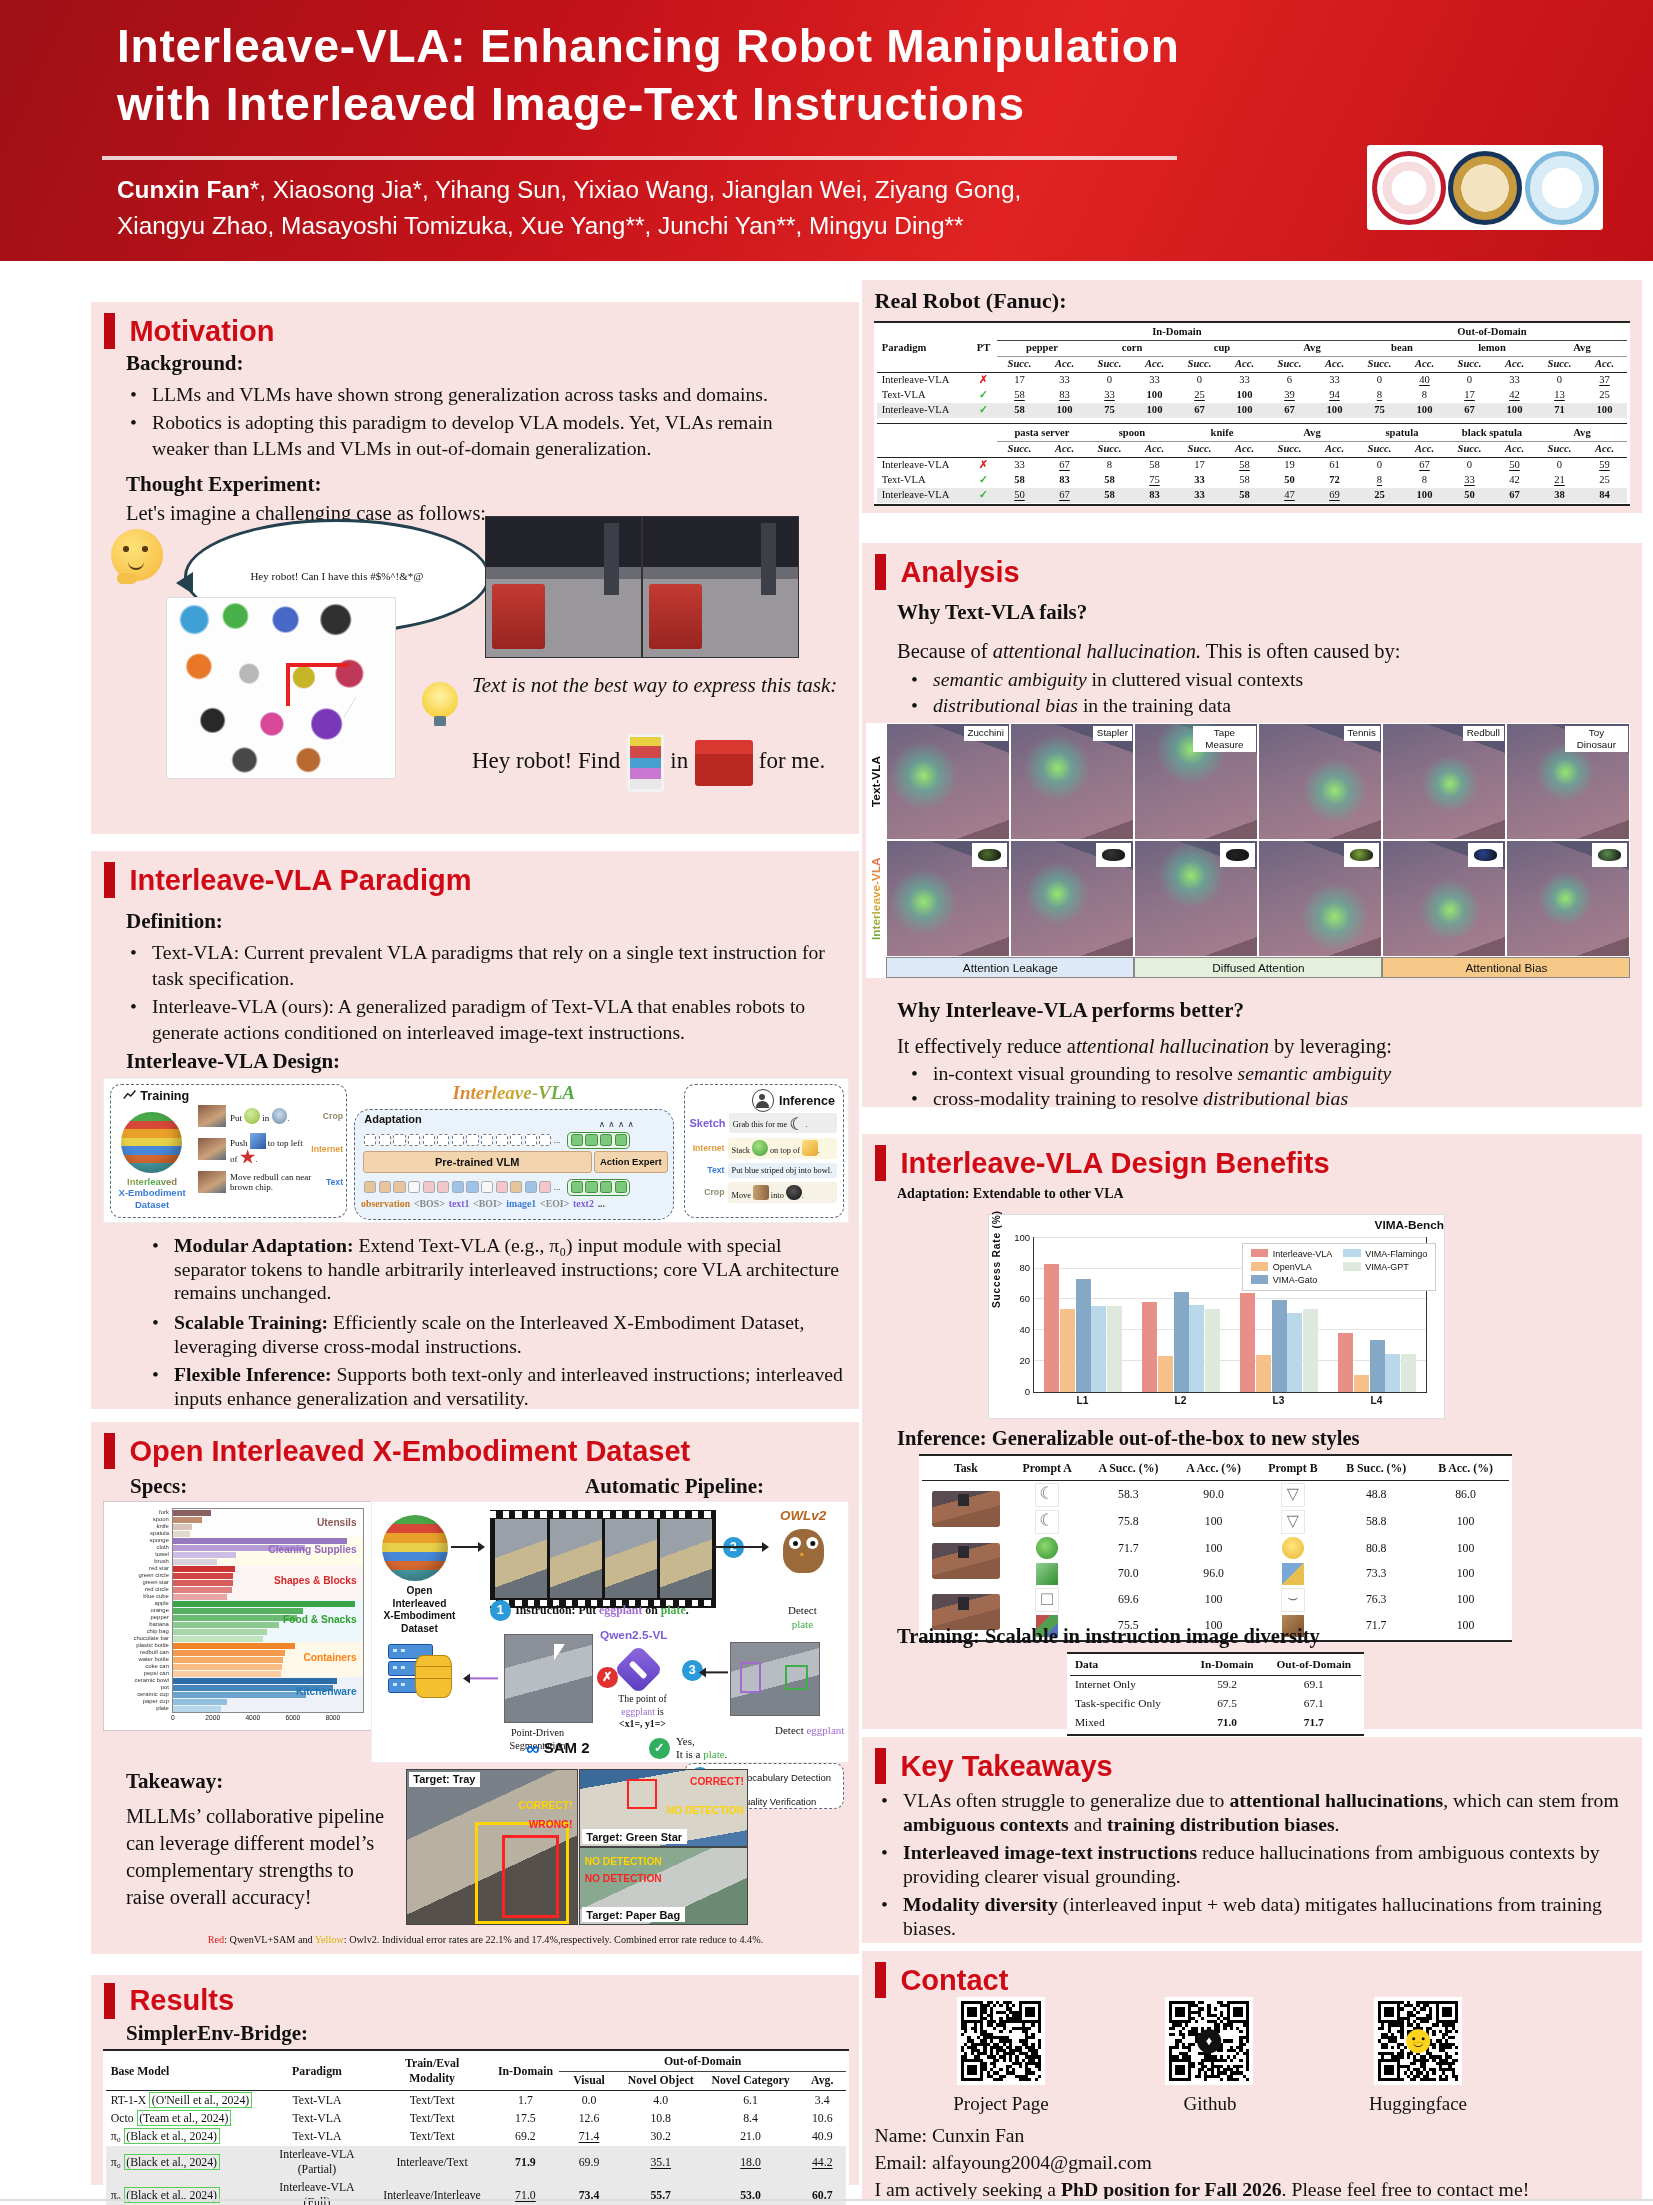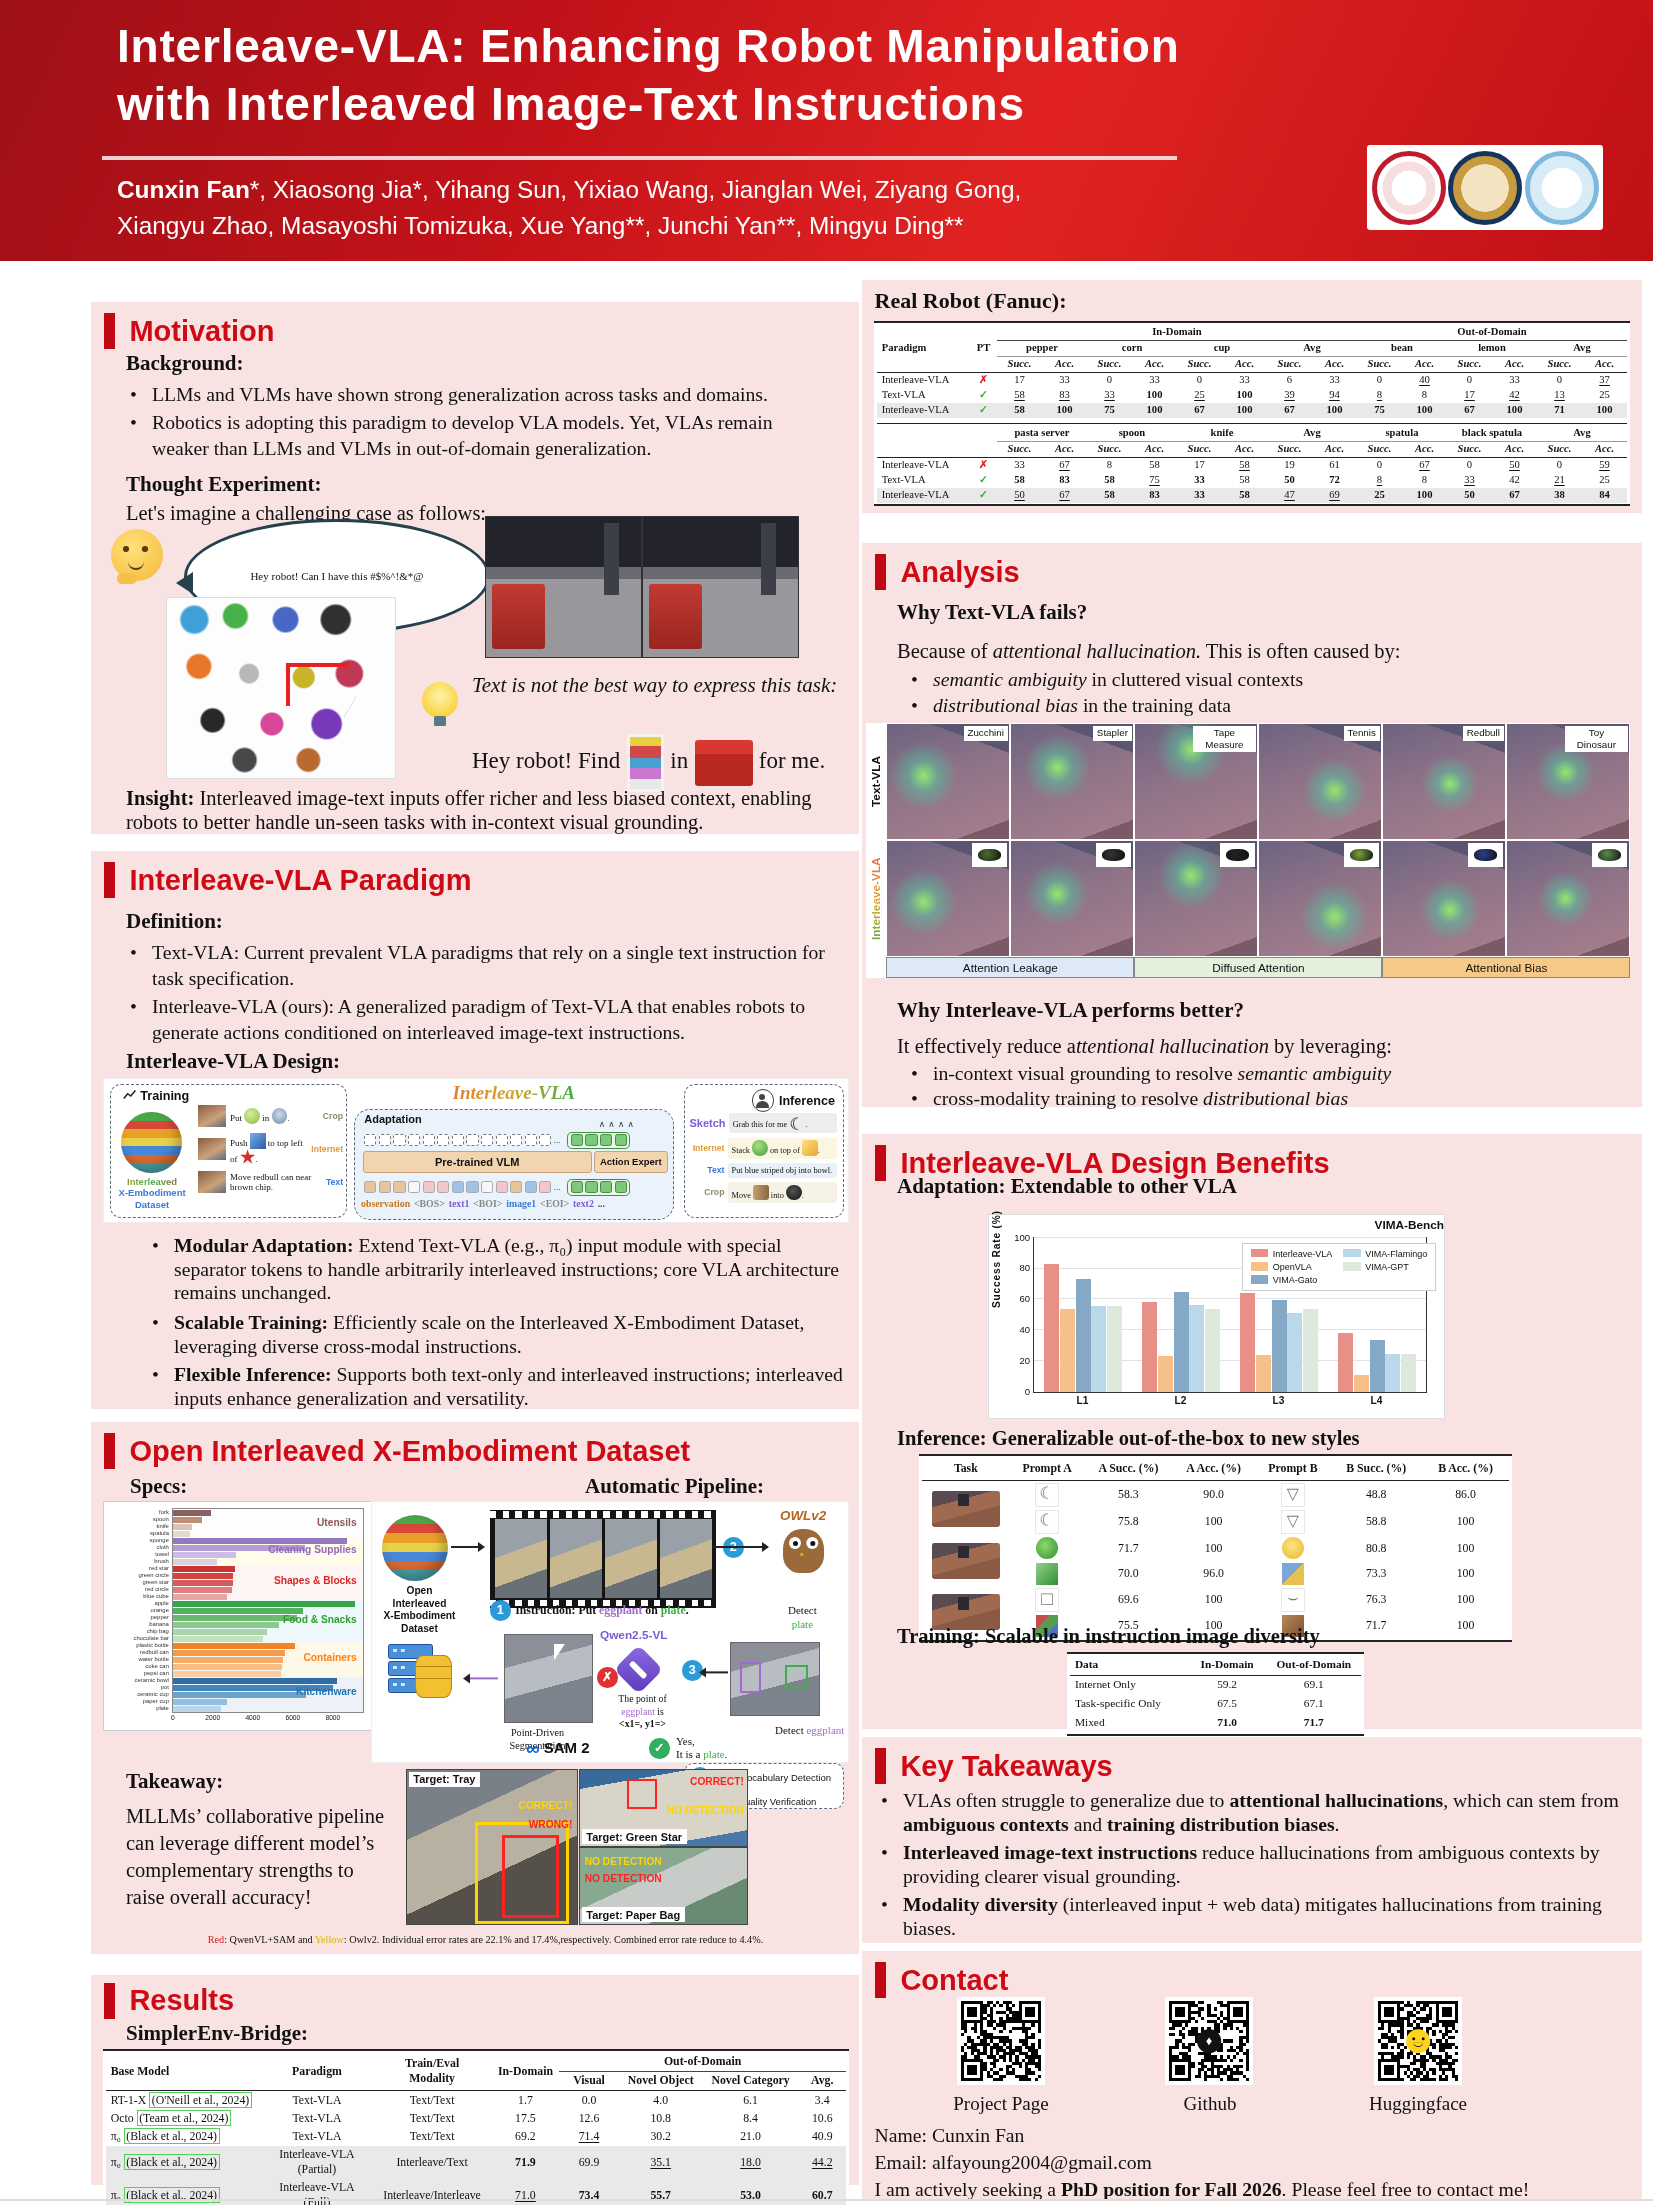--- a/index.html
+++ b/index.html
@@ -232,21 +232,20 @@
     <div class="photo" style="left:551px;top:214px;width:155px;height:140px"></div>
     <div class="toys" style="left:75px;top:295px;width:228px;height:180px">
         <span class="selbox"></span>
         <span class="curs"></span>
       </div>
     <div class="bulb" style="left:331px;top:380px"></div>
     <div class="abs it body-tx" style="left:381px;top:370px;width:370px;font-size:21px">Text is not the best way to express this task:</div>
     <div class="abs" style="left:381px;top:432px;font-size:23px">
       <span>Hey robot! Find</span><span class="mini-img tube"></span><span>in</span><span class="mini-img bin"></span><span>for me.</span>
     </div>
-    <div class="abs" style="left:35px;top:484px;width:709px;font-size:20.5px;line-height:24.4px"><b>Insight:</b>  Interleaved image-text inputs offer richer and less biased context, enabling robots to better handle un-seen tasks with in-context visual grounding.</div>
   </div>
 
   <div class="sec" style="left:862px;top:280px;width:780px;height:233px">
     <div class="abs bold-lab" style="left:12.6px;top:7.9px;font-size:22px">Real Robot (Fanuc):</div>
     <div class="abs btwrap" style="left:11.8px;top:41px;width:750px">
         <table class="bt">
           <colgroup>
             <col style="width:93px">
             <col style="width:27px">
             <col style="width:45px">
@@ -657,21 +656,21 @@
     <div class="bullet" style="left:83px;top:383px;width:669px;line-height:23.6px;font-size:19.7px"><b>Modular Adaptation:</b> Extend Text-VLA (e.g., π₀) input module with special separator tokens to handle arbitrarily interleaved instructions; core VLA architecture remains unchanged.</div>
     <div class="bullet" style="left:83px;top:460px;width:669px;line-height:23.6px;font-size:19.7px"><b>Scalable Training:</b> Efficiently scale on the Interleaved X-Embodiment Dataset, leveraging diverse cross-modal instructions.</div>
     <div class="bullet" style="left:83px;top:512px;width:669px;line-height:23.6px;font-size:19.7px"><b>Flexible Inference:</b> Supports both text-only and interleaved instructions; interleaved inputs enhance generalization and versatility.</div>
   </div>
 
   <div class="sec" style="left:862px;top:1134px;width:780px;height:595px">
     <div class="sec-head" style="left:12.6px;top:11px">
         <div class="sec-bar"></div>
         <div class="sec-title">Interleave-VLA Design Benefits</div>
       </div>
-    <div class="abs bold-lab" style="left:35px;top:40px;font-size:21px">Adaptation: Extendable to other VLA</div>
+    <div class="abs bold-lab" style="left:35px;top:52px;font-size:14px">Adaptation: Extendable to other VLA</div>
     <div class="vima" style="left:126px;top:80px;width:455px;height:203px">
         <div class="v-title">VIMA-Bench</div>
         <div class="v-yl">Success Rate (%)</div>
         <div class="v-plot">
           <div class="vgrid" style="bottom:31px"></div>
           <div class="vgrid" style="bottom:62px"></div>
           <div class="vgrid" style="bottom:93px"></div>
           <div class="vgrid" style="bottom:123px"></div>
           <div class="vgrid" style="bottom:154px"></div>
           <div class="vgroups">

